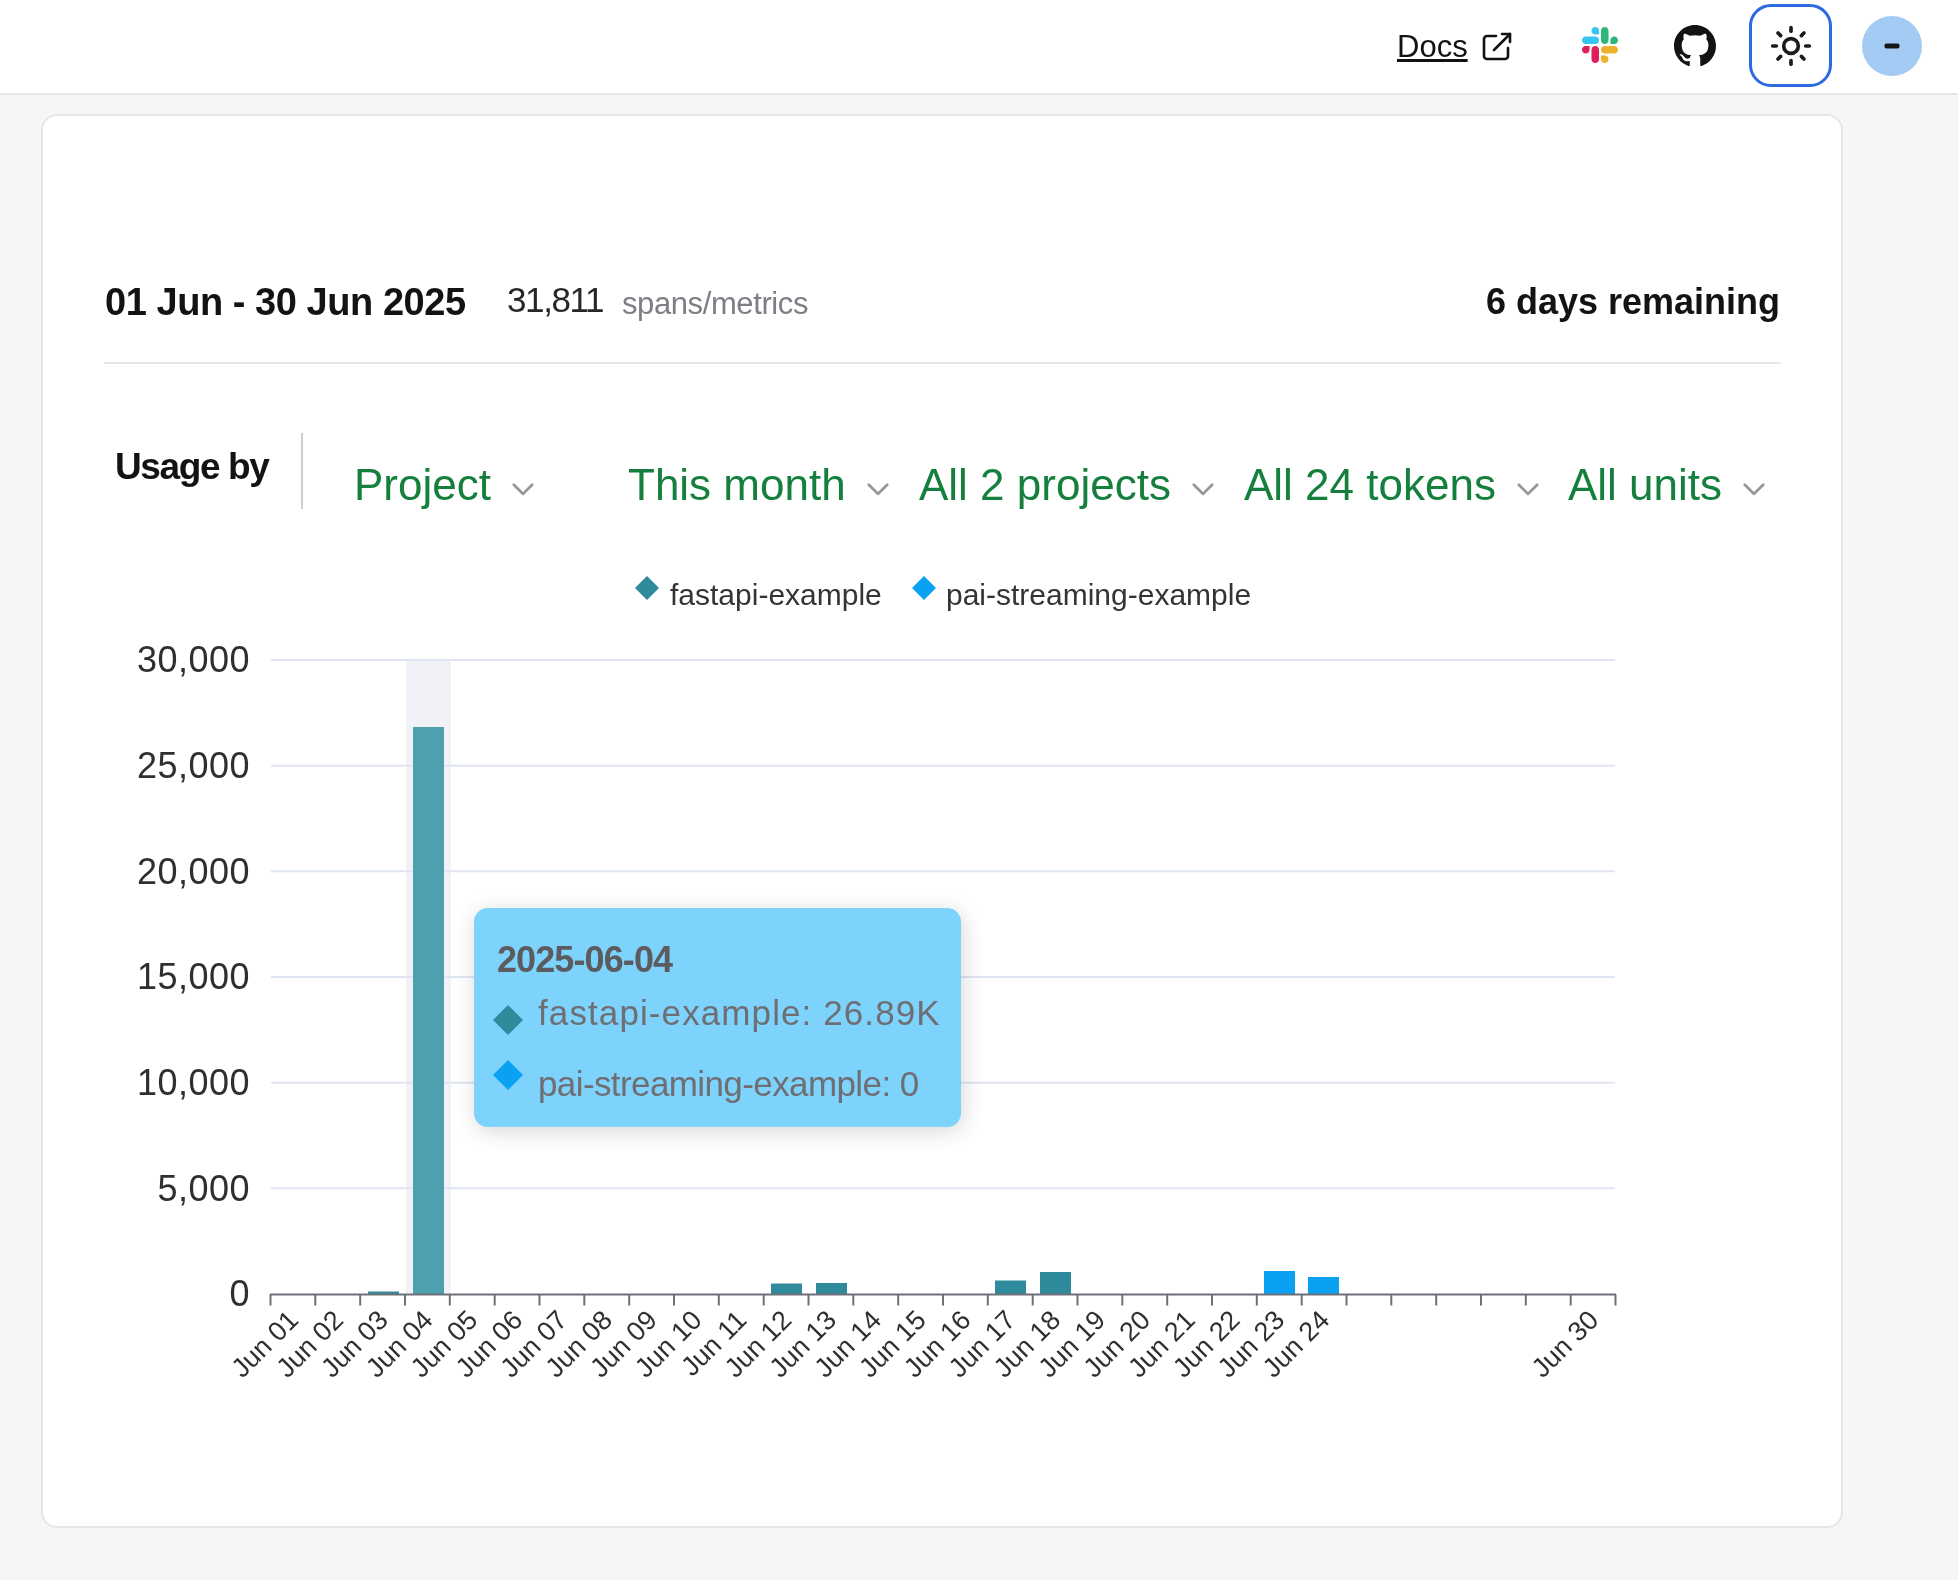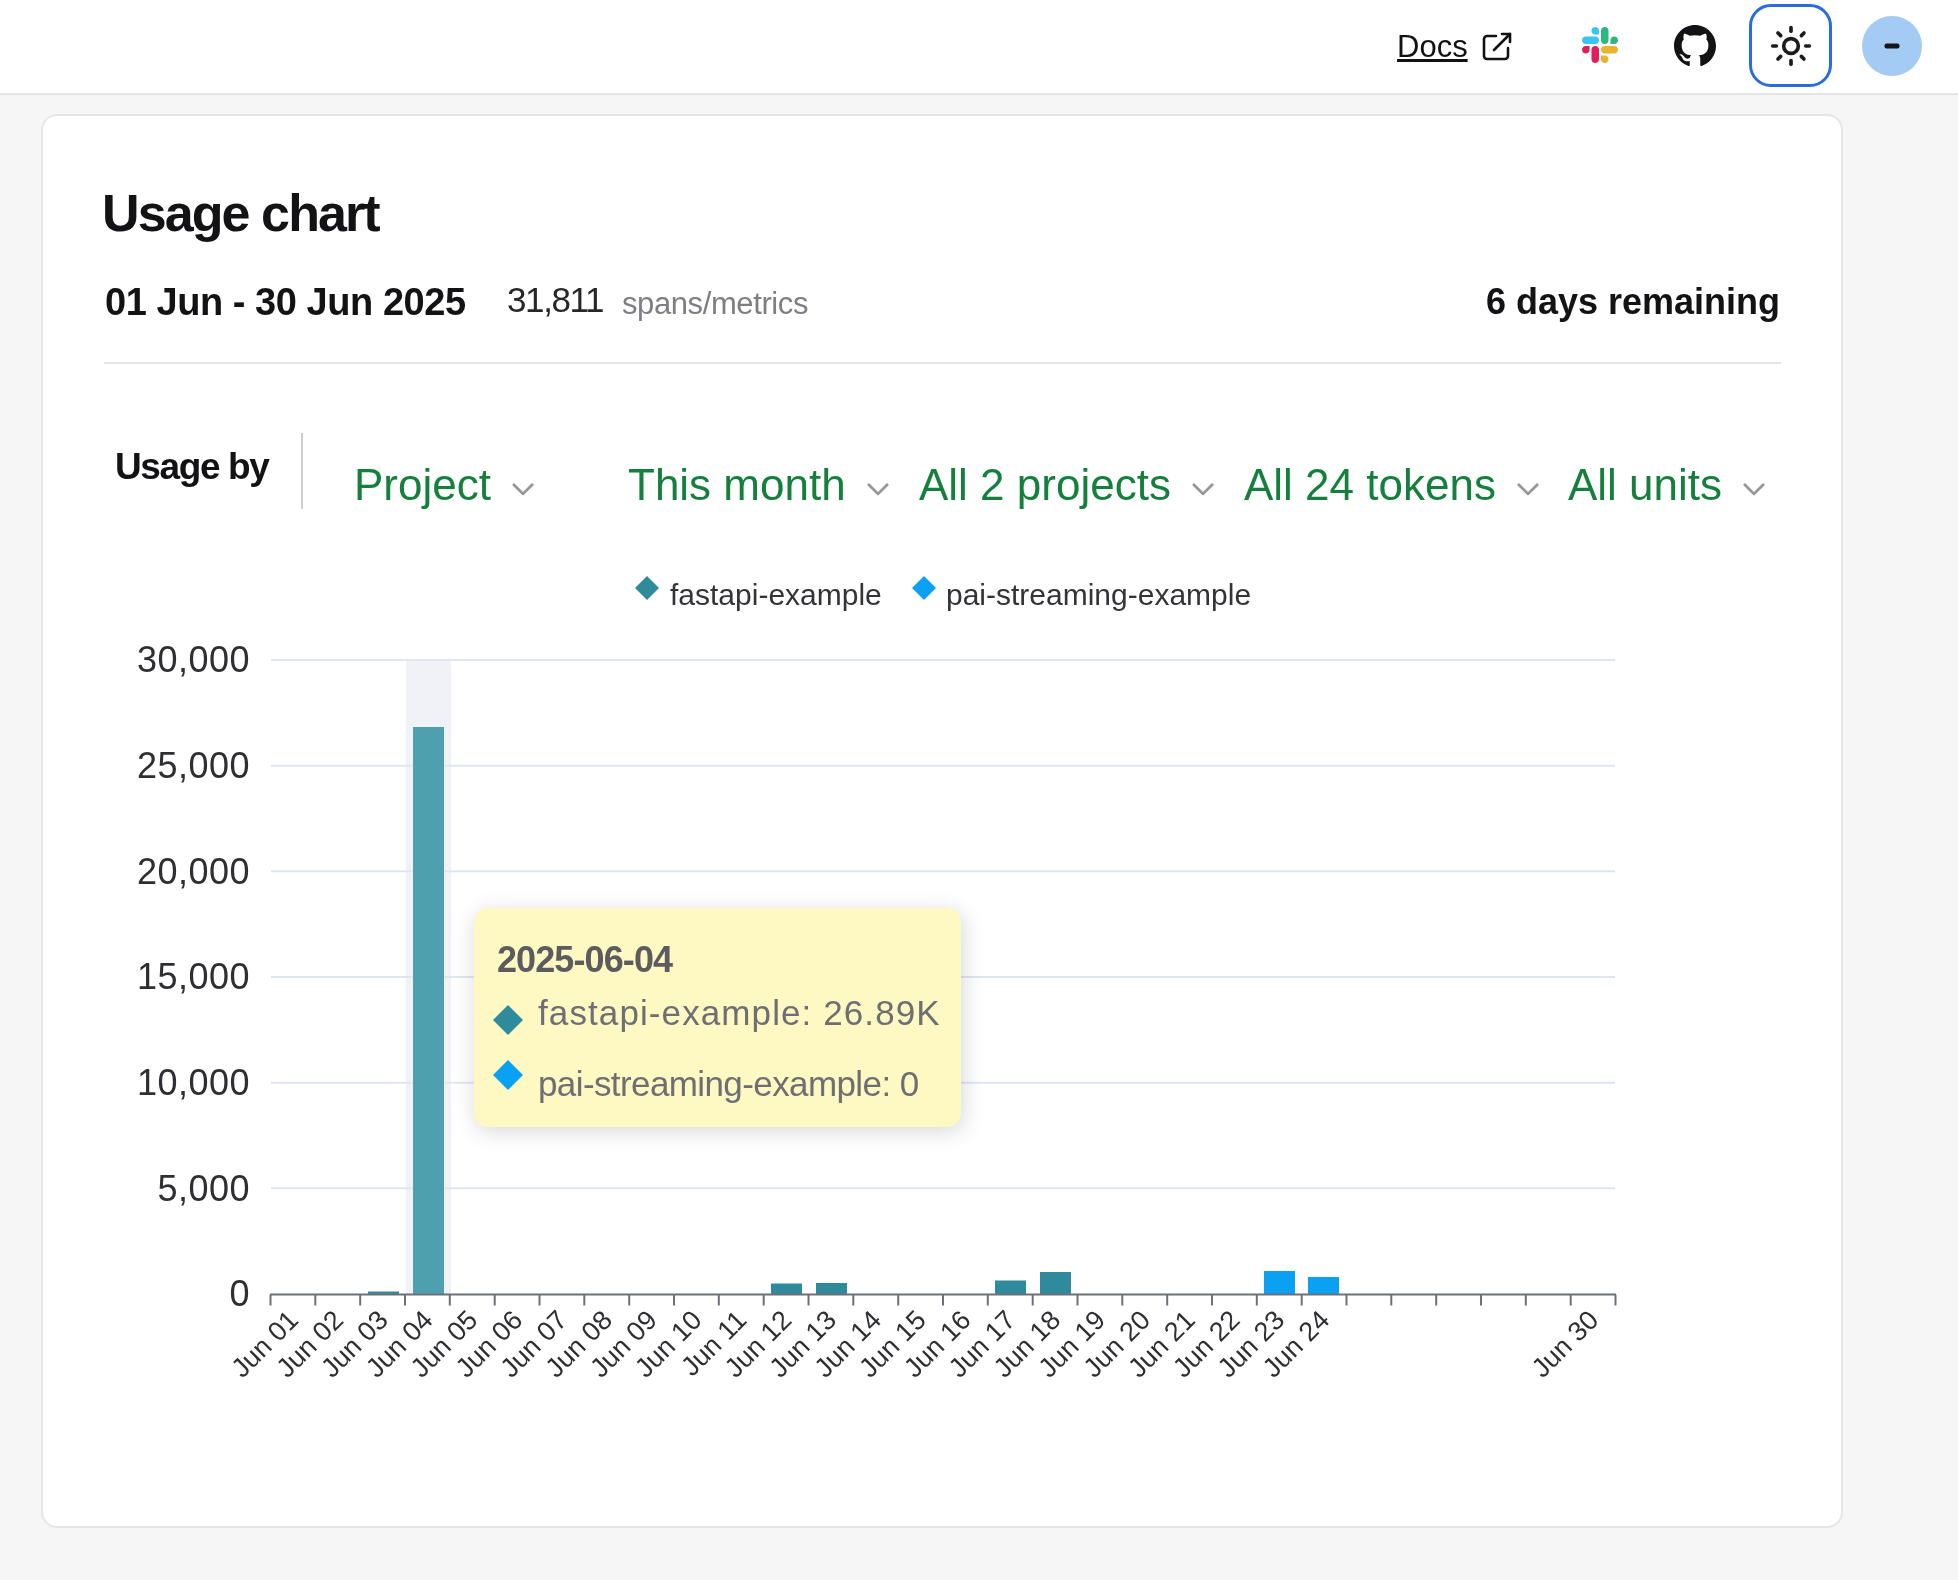--- a/index.html
+++ b/index.html
@@ -17,21 +17,21 @@
   .title { position:absolute; left:59px; top:71px; font-size:52px; font-weight:700; color:#131316; line-height:52px; letter-spacing:-1.9px; }
   .sub1 { position:absolute; left:62px; top:167px; font-size:38px; font-weight:700; color:#131316; line-height:38px; letter-spacing:-0.45px; }
   .sub2 { position:absolute; left:464px; top:166px; font-size:35px; color:#27272a; line-height:35px; letter-spacing:-1.4px; }
   .sub3 { position:absolute; left:579px; top:172px; font-size:31px; color:#7e7e85; line-height:31px; letter-spacing:-0.4px; }
   .sub4 { position:absolute; right:61px; top:168px; font-size:36px; font-weight:700; color:#131316; line-height:36px; }
   .divider { position:absolute; left:61px; top:246px; width:1677px; border-top:2px solid #e6e6e8; }
   .groupby { position:absolute; left:72px; top:331.7px; font-size:37px; font-weight:700; color:#131316; line-height:37px; letter-spacing:-1.4px; }
   .vdiv { position:absolute; left:258px; top:317px; width:2px; height:76px; background:#cdcdd2; }
   .filter { position:absolute; top:331px; font-size:44px; color:#15803d; line-height:36px; white-space:nowrap;margin-top:20px; }
   .filter .chev { margin-left:19px; vertical-align:middle; position:relative; top:1px; }
-  .tooltip { position:absolute; left:431px; top:792px; width:487px; height:219px; background:#fef9c3; border-radius:14px; box-shadow:2px 4px 22px rgba(0,0,0,0.16); z-index:5;text-align:center; }
+  .tooltip { position:absolute; left:431px; top:792px; width:487px; height:219px; background:#7dd3fc; border-radius:14px; box-shadow:2px 4px 22px rgba(0,0,0,0.16); z-index:5;text-align:center; }
   .tt-title { position:absolute; left:23px; top:33.8px; font-size:36px; font-weight:700; color:#5c5c60; line-height:36px; letter-spacing:-0.9px; }
   .tt-row { position:absolute; left:64px; font-size:35px; color:#6e6e73; line-height:35px; letter-spacing:0.5px; }
 </style>
 </head>
 <body>
 <div class="header">
   <div class="docs">Docs</div>
   <svg class="extlink" width="32" height="32" viewBox="0 0 32 32" fill="none" stroke="#121215" stroke-width="2.6" stroke-linecap="round" stroke-linejoin="round">
       <path d="M27 17v8a3 3 0 0 1-3 3H6a3 3 0 0 1-3-3V8a3 3 0 0 1 3-3h9"></path>
       <polyline points="21 3 29 3 29 11"></polyline>
@@ -58,21 +58,20 @@
         <path d="m6.34 17.66-1.41 1.41"></path>
         <path d="m19.07 4.93-1.41 1.41"></path>
       </svg>
     </div>
   <div class="avatar">
       <div class="dash"></div>
     </div>
 </div>
 
 <div class="card">
-  <div class="title">Usage chart</div>
   <div class="sub1">01 Jun - 30 Jun 2025</div>
   <div class="sub2">31,811</div>
   <div class="sub3">spans/metrics</div>
   <div class="sub4">6 days remaining</div>
   <div class="divider"></div>
 
   <div class="groupby">Usage by</div>
   <div class="vdiv"></div>
   <div class="filter" style="left:311px;">Project<svg class="chev" width="26" height="26" viewBox="0 0 24 24" fill="none" stroke="#96969b" stroke-width="2.6" stroke-linecap="round" stroke-linejoin="round">
         <polyline points="3.5 8 12 16.5 20.5 8"></polyline>

